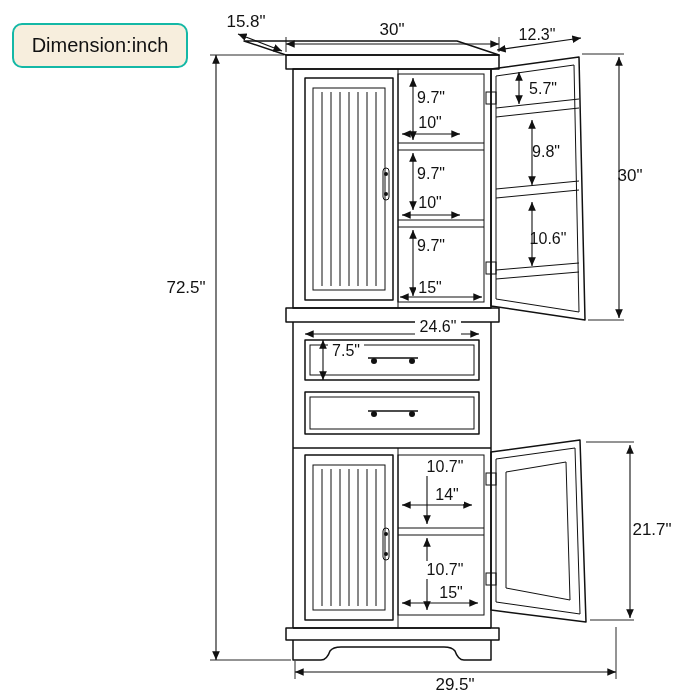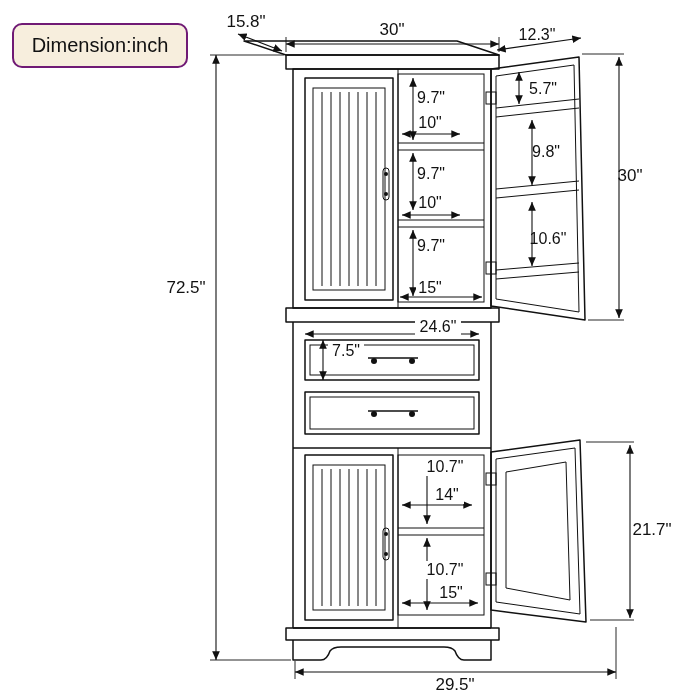--- a/index.html
+++ b/index.html
@@ -1,19 +1,19 @@
 <!DOCTYPE html>
 <html><head>
 <meta charset="utf-8">
 <style>
   html,body{margin:0;padding:0;background:#fff;}
   #canvas{position:relative;width:700px;height:700px;background:#fff;overflow:hidden;
           font-family:"Liberation Sans",sans-serif;}
   #unit-badge{position:absolute;left:12px;top:23px;width:172px;height:41px;
-          background:#f7eedd;border:2px solid #701a75;border-radius:10px;
+          background:#f7eedd;border:2px solid #14b8a6;border-radius:10px;
           display:flex;align-items:center;justify-content:center;
           font-size:20px;color:#111;}
   svg{position:absolute;left:0;top:0;}
   .struct{stroke:#111;stroke-width:1.5;fill:none;stroke-linejoin:round;}
   .thin{stroke:#111;stroke-width:1;fill:none;}
   .dim{stroke:#111;stroke-width:1.1;fill:none;}
   .ext{stroke:#111;stroke-width:0.9;fill:none;}
   .lbl{font-family:"Liberation Sans",sans-serif;font-size:16px;fill:#111;text-anchor:middle;}
   .big{font-size:17px;}
   .bg{fill:#ffffff;stroke:none;}

